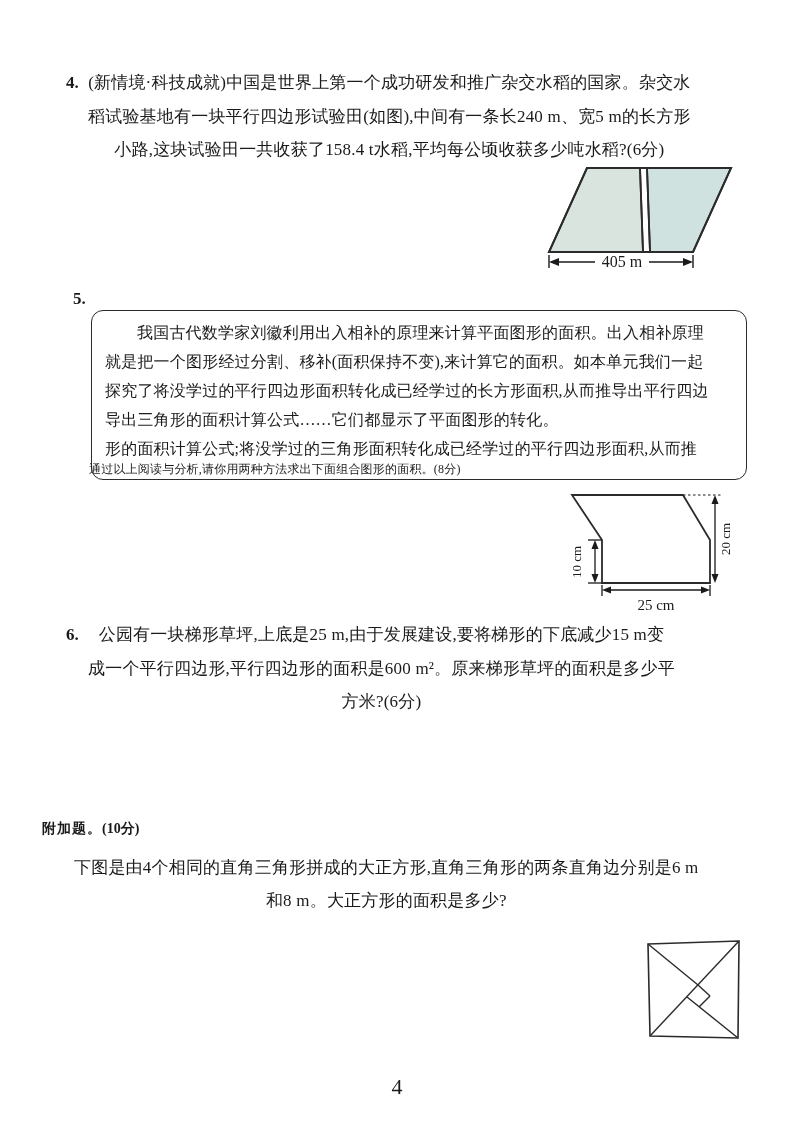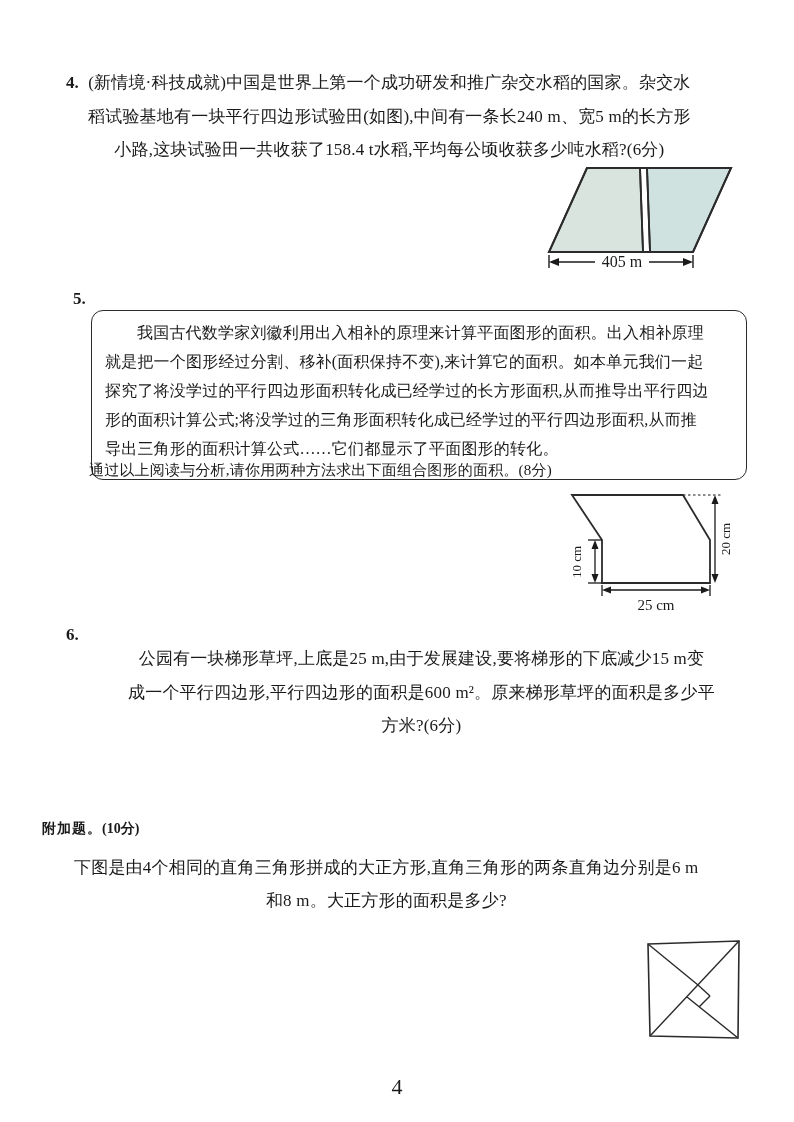--- a/index.html
+++ b/index.html
@@ -13,21 +13,21 @@
   .qnum{font-weight:700;font-size:17px;}
   .qtext{font-size:17px;line-height:33.5px;letter-spacing:0.2px;white-space:nowrap;text-align:center;}
   .qblock .qtext div{height:33.5px;}
   .readbox{
     border:1.8px solid #2b2b2b;border-radius:12px;
     font-size:16px;line-height:29px;letter-spacing:0.2px;
     padding:7px 12px 6px 13px;box-sizing:border-box;
   }
   .readbox div{white-space:nowrap;}
   .readbox .indent{text-indent:2em;}
-  .prompt{font-size:15px;letter-spacing:0.2px;white-space:nowrap;text-align:right;}
+  .prompt{font-size:12px;letter-spacing:0.2px;white-space:nowrap;text-align:right;}
   .bonus-head{font-size:14px;white-space:nowrap;}
   .bonus-head .hb{font-family:"Liberation Sans","DejaVu Sans",sans-serif;font-weight:700;letter-spacing:1px;}
   .bonus-head .hp{font-weight:700;}
   .pagenum{font-size:22px;width:100%;text-align:center;}
   svg text{font-family:"Liberation Serif","DejaVu Serif",serif;fill:#1a1a1a;}
 </style>
 </head>
 <body>
 
 <div class="page">
@@ -62,22 +62,22 @@
     <path d="M148,98 l-10,-4 v8 z" fill="#1a1a1a"></path>
     <text x="77" y="103" font-size="16" text-anchor="middle">405 m</text>
   </svg>
 
   <div class="abs qnum" style="left:73px;top:289px;">5.</div>
 
   <div class="abs readbox" style="left:91px;top:310px;width:656px;height:170px;">
     <div class="indent">我国古代数学家刘徽利用出入相补的原理来计算平面图形的面积。出入相补原理</div>
     <div>就是把一个图形经过分割、移补(面积保持不变),来计算它的面积。如本单元我们一起</div>
     <div>探究了将没学过的平行四边形面积转化成已经学过的长方形面积,从而推导出平行四边</div>
+    <div>导出三角形的面积计算公式……它们都显示了平面图形的转化。</div>
     <div>形的面积计算公式;将没学过的三角形面积转化成已经学过的平行四边形面积,从而推</div>
-    <div>导出三角形的面积计算公式……它们都显示了平面图形的转化。</div>
   </div>
 
   <div class="abs prompt" style="left:89px;top:461px;">通过以上阅读与分析,请你用两种方法求出下面组合图形的面积。(8分)</div>
 
   <svg class="abs" style="left:558px;top:486px;" width="192" height="130" viewBox="0 0 192 130">
     <polygon points="14,9 125,9 152,54 152,97 44,97 44,54" fill="none" stroke="#2b2b2b" stroke-width="1.8"></polygon>
 
     <g stroke="#1a1a1a" stroke-width="1.3">
       <line x1="30" y1="54" x2="44" y2="54"></line>
       <line x1="30" y1="97" x2="44" y2="97"></line>
@@ -99,21 +99,21 @@
       <line x1="152" y1="99" x2="152" y2="110"></line>
       <line x1="48" y1="104" x2="148" y2="104"></line>
     </g>
     <path d="M44,104 l9,-3.5 v7 z" fill="#1a1a1a"></path>
     <path d="M152,104 l-9,-3.5 v7 z" fill="#1a1a1a"></path>
     <text x="98" y="124" font-size="15" text-anchor="middle">25 cm</text>
   </svg>
 
   <div class="qblock">
     <div class="abs qnum" style="left:66px;top:625px;">6.</div>
-    <div class="abs qtext" style="left:88px;top:642px;margin-left:40px;">
+    <div class="abs qtext" style="left:88px;top:618px;">
       <div>公园有一块梯形草坪,上底是25 m,由于发展建设,要将梯形的下底减少15 m变</div>
       <div>成一个平行四边形,平行四边形的面积是600 m²。原来梯形草坪的面积是多少平</div>
       <div>方米?(6分)</div>
     </div>
   </div>
 
   <div class="abs bonus-head" style="left:42px;top:820px;">
     <span class="hb">附加题。</span><span class="hp">(10分)</span>
   </div>
   <div class="abs qtext" style="left:74px;top:851px;line-height:33px;">

